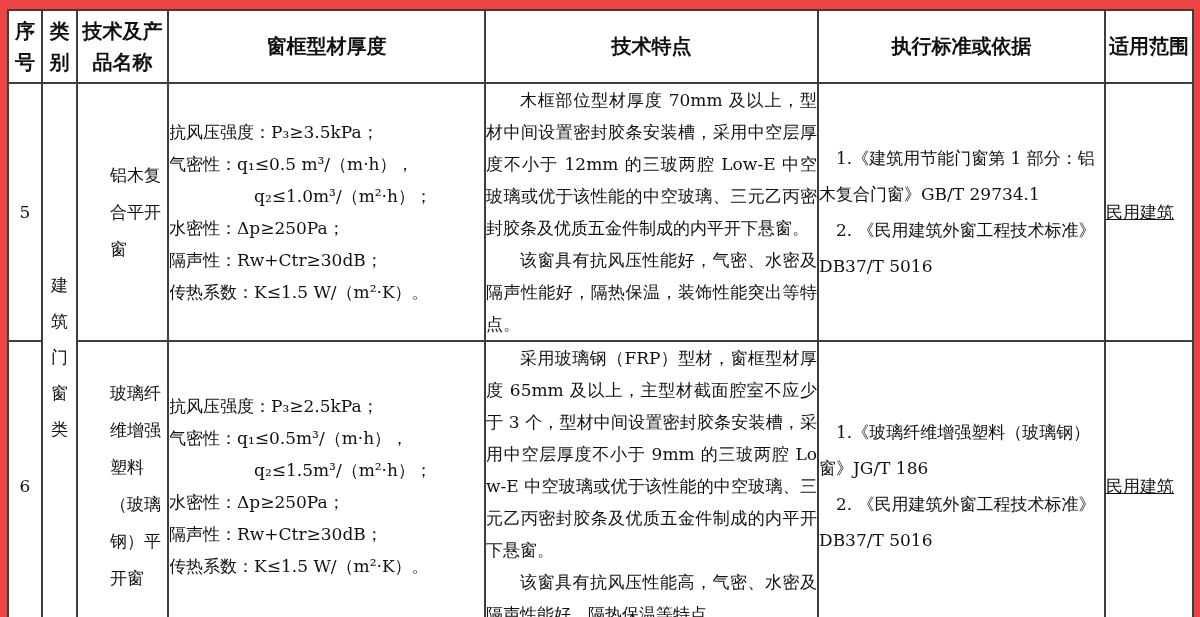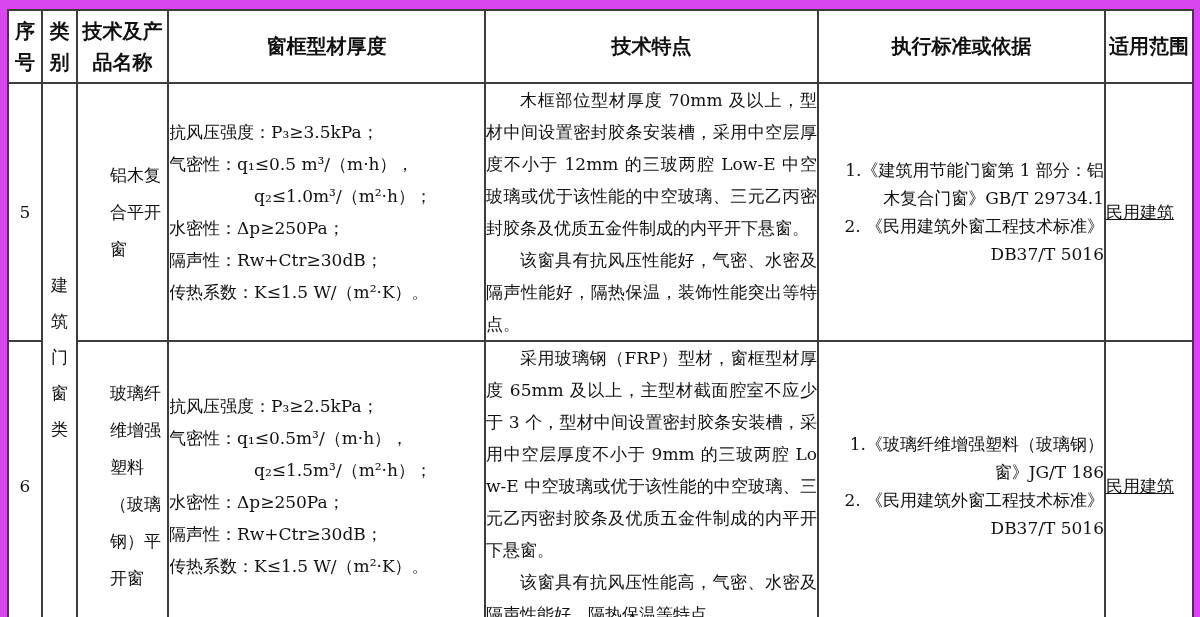--- a/index.html
+++ b/index.html
@@ -6,21 +6,21 @@
     margin: 0;
     padding: 0;
     background: #ffffff;
     font-family: "DejaVu Serif", "Liberation Serif", serif;
     color: #111111;
   }
   .page {
     position: relative;
     width: 1200px;
     height: 617px;
-    background: #d946ef;
+    background: #ef4444;
     overflow: hidden;
   }
   table.doc-table {
     position: absolute;
     left: 7px;
     top: 9px;
     width: 1185px;
     height: 598px;
     border-collapse: collapse;
     table-layout: fixed;
@@ -48,21 +48,21 @@
   td.cell-no { text-align: center; font-size: 17px; }
   td.cell-category { text-align: center; }
   .cat-char { line-height: 36px; font-size: 17px; }
   td.cell-product { padding: 2px 2px 2px 3px; }
   .prod-text { line-height: 37px; word-break: break-all; text-align: left; padding-left: 32px; }
   td.cell-perf { padding-left: 13px; padding-right: 2px; border-radius: 21px; }
   .perf-line { white-space: pre; line-height: 32px; }
   td.cell-feat { padding: 2px 4px; }
   .feat-para { text-indent: 2em; text-align: justify; line-height: 32px; word-break: break-all; }
   td.cell-std { padding: 0 2px; }
-  .std-para { text-indent: 1em; line-height: 28px; text-align: right; word-break: break-all; }
+  .std-para { text-indent: 1em; line-height: 36px; text-align: left; word-break: break-all; }
   td.cell-scope { padding-left: 1px; text-decoration: underline; }
   .row-5 { height: 258px; }
   .row-6 { height: 261px; }
 </style>
 </head>
 <body>
 
 <div class="page">
   <table class="doc-table">
     <colgroup>

